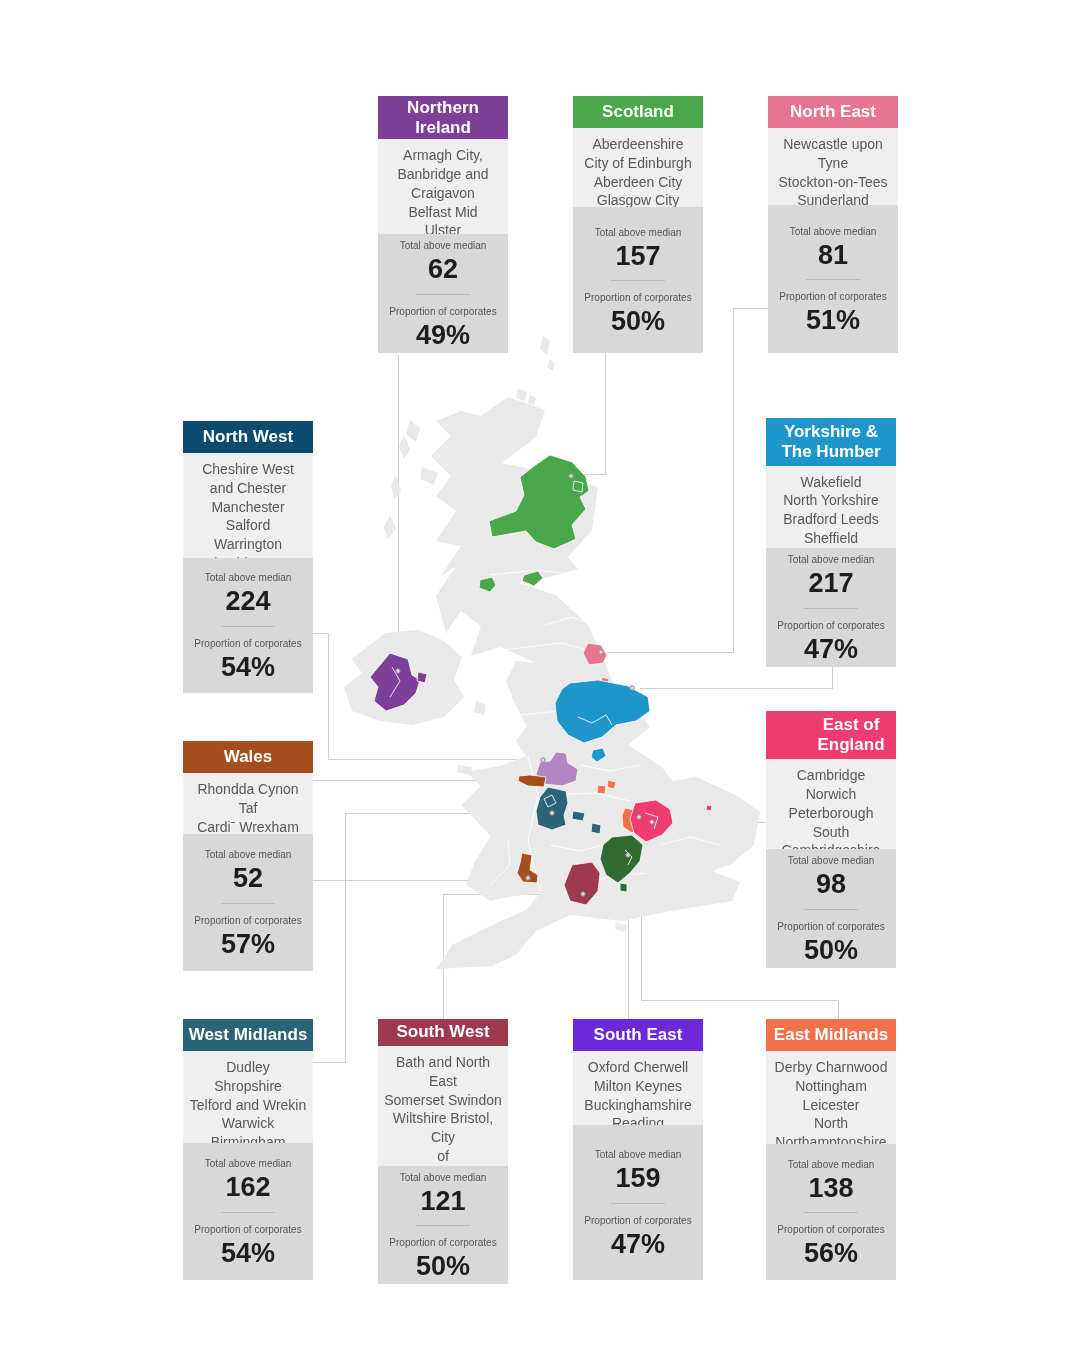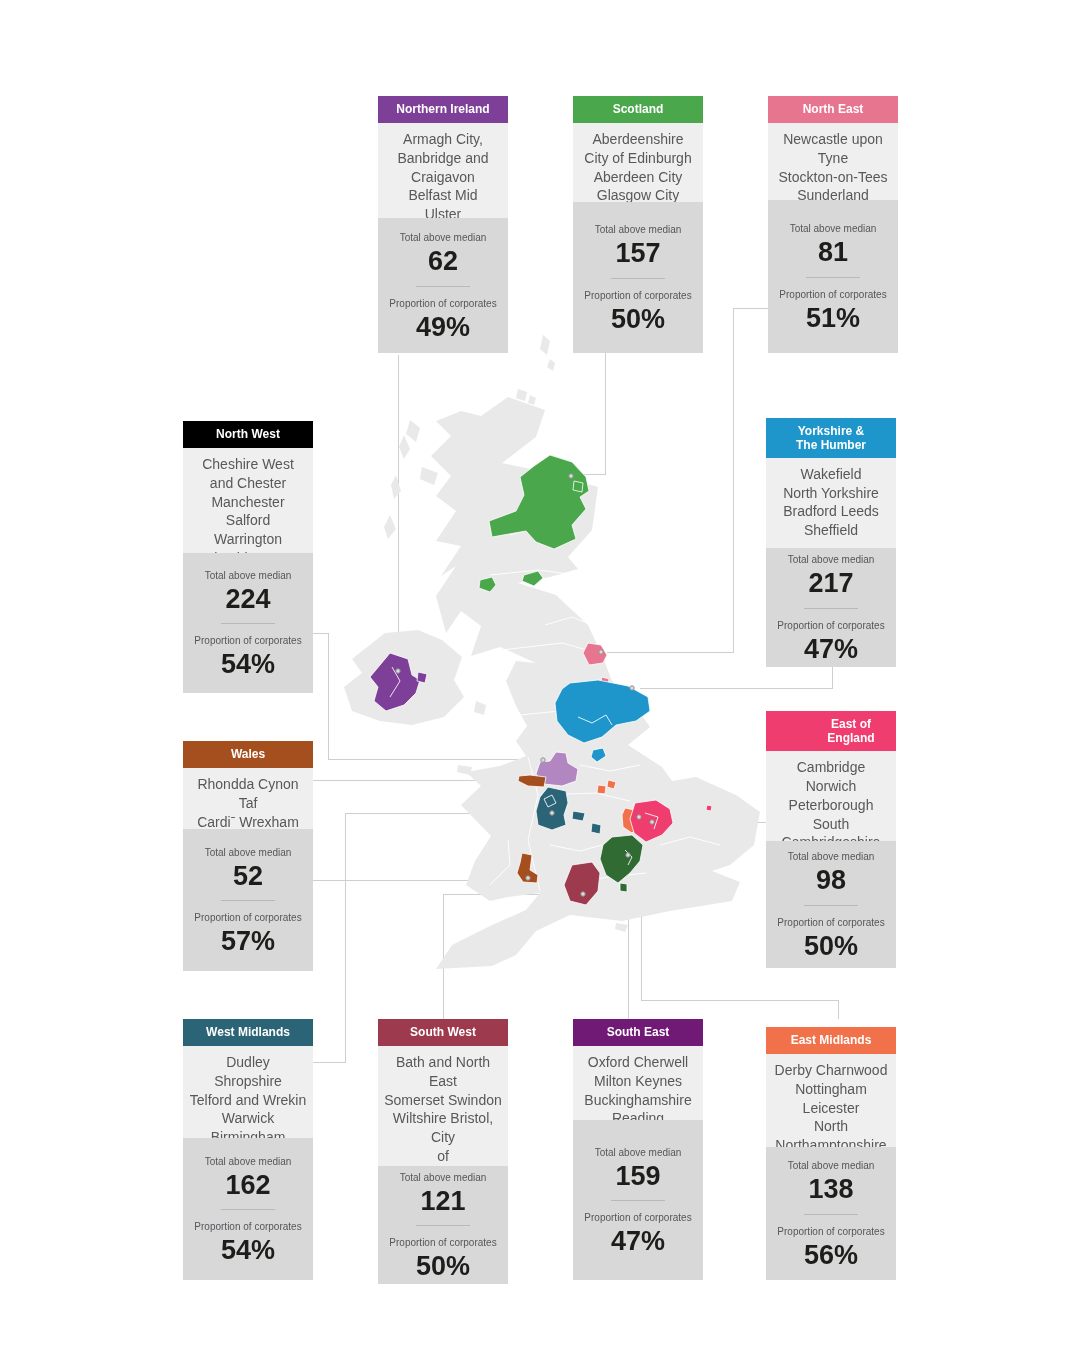--- a/index.html
+++ b/index.html
@@ -6,21 +6,21 @@
   .canvas{
     position:relative;width:1080px;height:1350px;background:#ffffff;overflow:hidden;
     font-family:"Liberation Sans","DejaVu Sans",sans-serif;
   }
   .map-svg{position:absolute;left:0;top:0;width:1080px;height:1350px;}
   .card{
     position:absolute;width:130px;display:flex;flex-direction:column;
     text-align:center;
   }
   .hd{
-    color:#ffffff;font-size:12px;font-weight:700;line-height:1.18;
+    color:#ffffff;font-size:17px;font-weight:700;line-height:1.18;
     display:flex;align-items:center;justify-content:center;
     padding:6px 4px;white-space:pre-line;min-height:15px;
   }
   .pl{
     background:#efefef;color:#58585a;font-size:14px;line-height:1.34;
     padding:7px 6px 0 6px;white-space:pre-line;box-sizing:border-box;
   }
   .st{
     background:#d8d8d8;flex:1;display:flex;flex-direction:column;
     align-items:center;justify-content:center;padding:4px 0;
@@ -200,21 +200,21 @@
     <div class="st">
       <div class="sl">Total above median</div>
       <div class="sn">81</div>
       <div class="dv"></div>
       <div class="sl">Proportion of corporates</div>
       <div class="sn">51%</div>
     </div>
   </div>
 
   <div class="card" style="left:183px;top:421px;height:272px">
-    <div class="hd" style="background-color: #000000; text-align: center;">North West</div>
+    <div class="hd" style="background-color: #0c4a6e; text-align: center;">North West</div>
     <div class="pl" style="height:105px">Cheshire West
 and Chester
 Manchester
 Salford
 Warrington
 Cheshire East</div>
     <div class="st">
       <div class="sl">Total above median</div>
       <div class="sn">224</div>
       <div class="dv"></div>
@@ -292,36 +292,36 @@
     <div class="st">
       <div class="sl">Total above median</div>
       <div class="sn">121</div>
       <div class="dv"></div>
       <div class="sl">Proportion of corporates</div>
       <div class="sn">50%</div>
     </div>
   </div>
 
   <div class="card" style="left:573px;top:1019px;height:261px">
-    <div class="hd" style="background-color: #701a75;">South East</div>
+    <div class="hd" style="background-color: #6d28d9;">South East</div>
     <div class="pl" style="height:74px">Oxford Cherwell
 Milton Keynes
 Buckinghamshire
 Reading</div>
     <div class="st">
       <div class="sl">Total above median</div>
       <div class="sn">159</div>
       <div class="dv"></div>
       <div class="sl">Proportion of corporates</div>
       <div class="sn">47%</div>
     </div>
   </div>
 
   <div class="card" style="left:766px;top:1019px;height:261px">
-    <div class="hd" style="background-color: rgb(241, 113, 74); margin-top: 8px;">East Midlands</div>
+    <div class="hd" style="background-color: rgb(241, 113, 74);">East Midlands</div>
     <div class="pl" style="height:93px">Derby Charnwood
 Nottingham Leicester
 North Northamptonshire</div>
     <div class="st">
       <div class="sl">Total above median</div>
       <div class="sn">138</div>
       <div class="dv"></div>
       <div class="sl">Proportion of corporates</div>
       <div class="sn">56%</div>
     </div>

